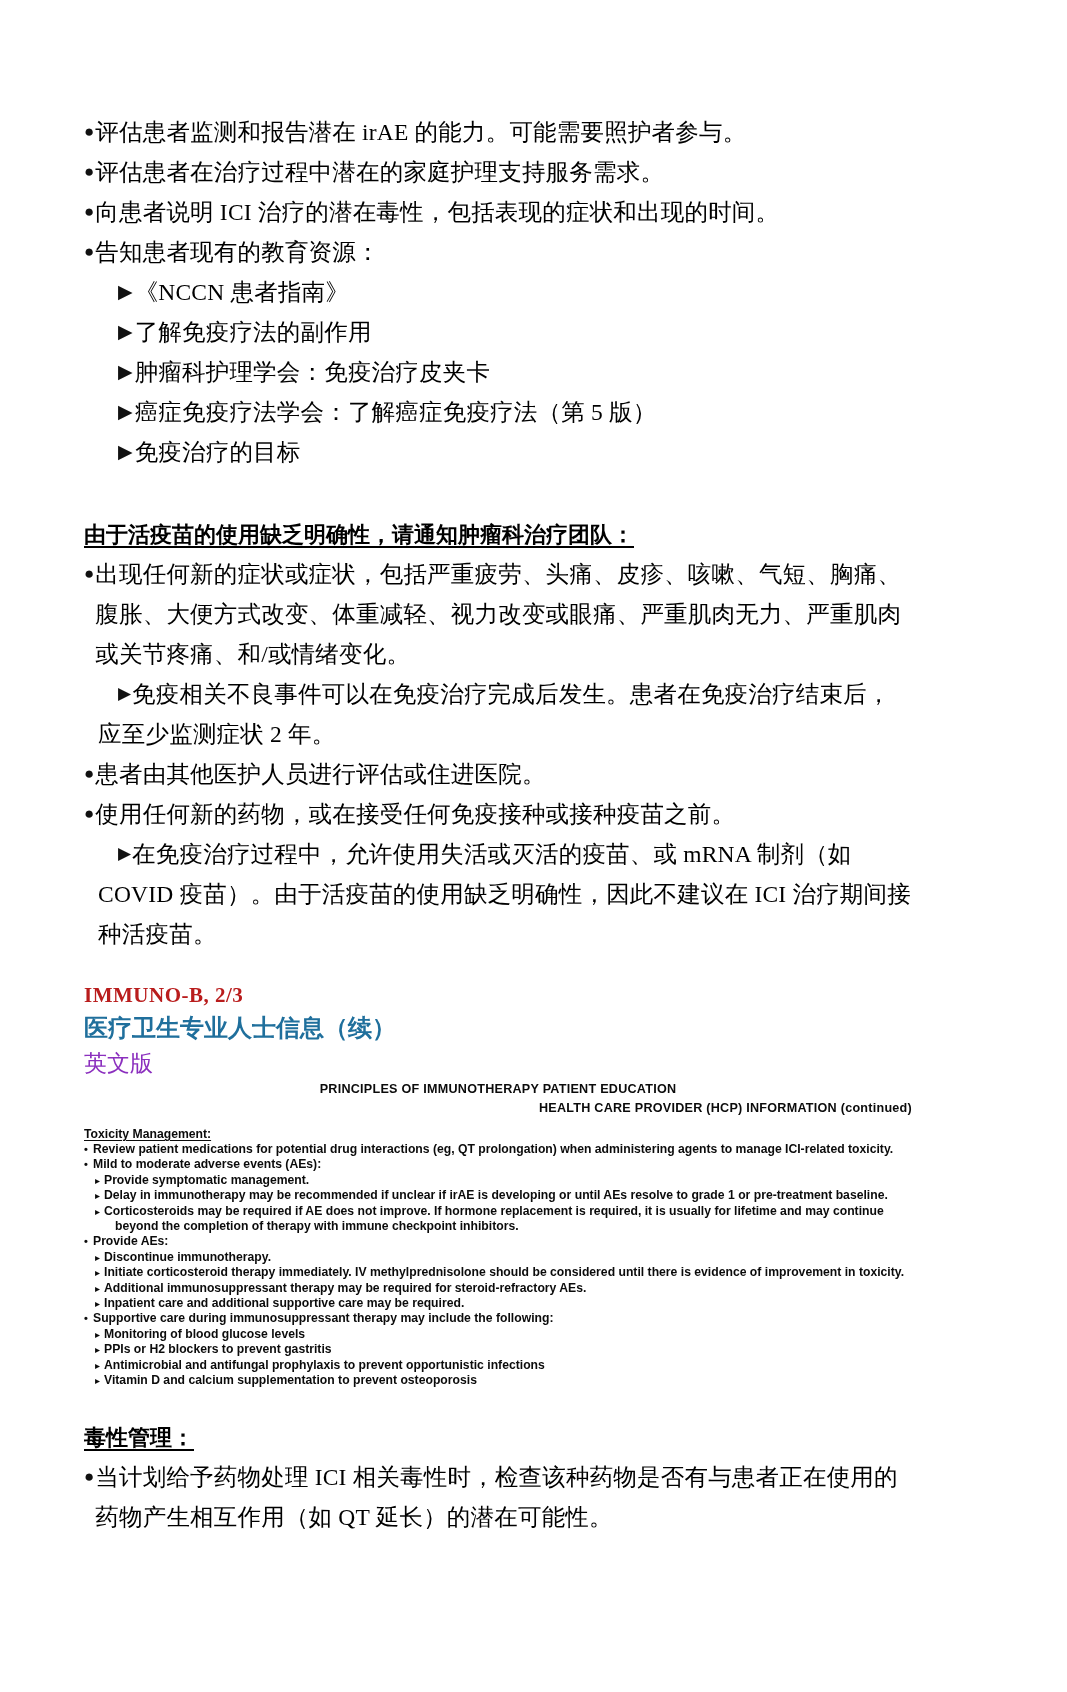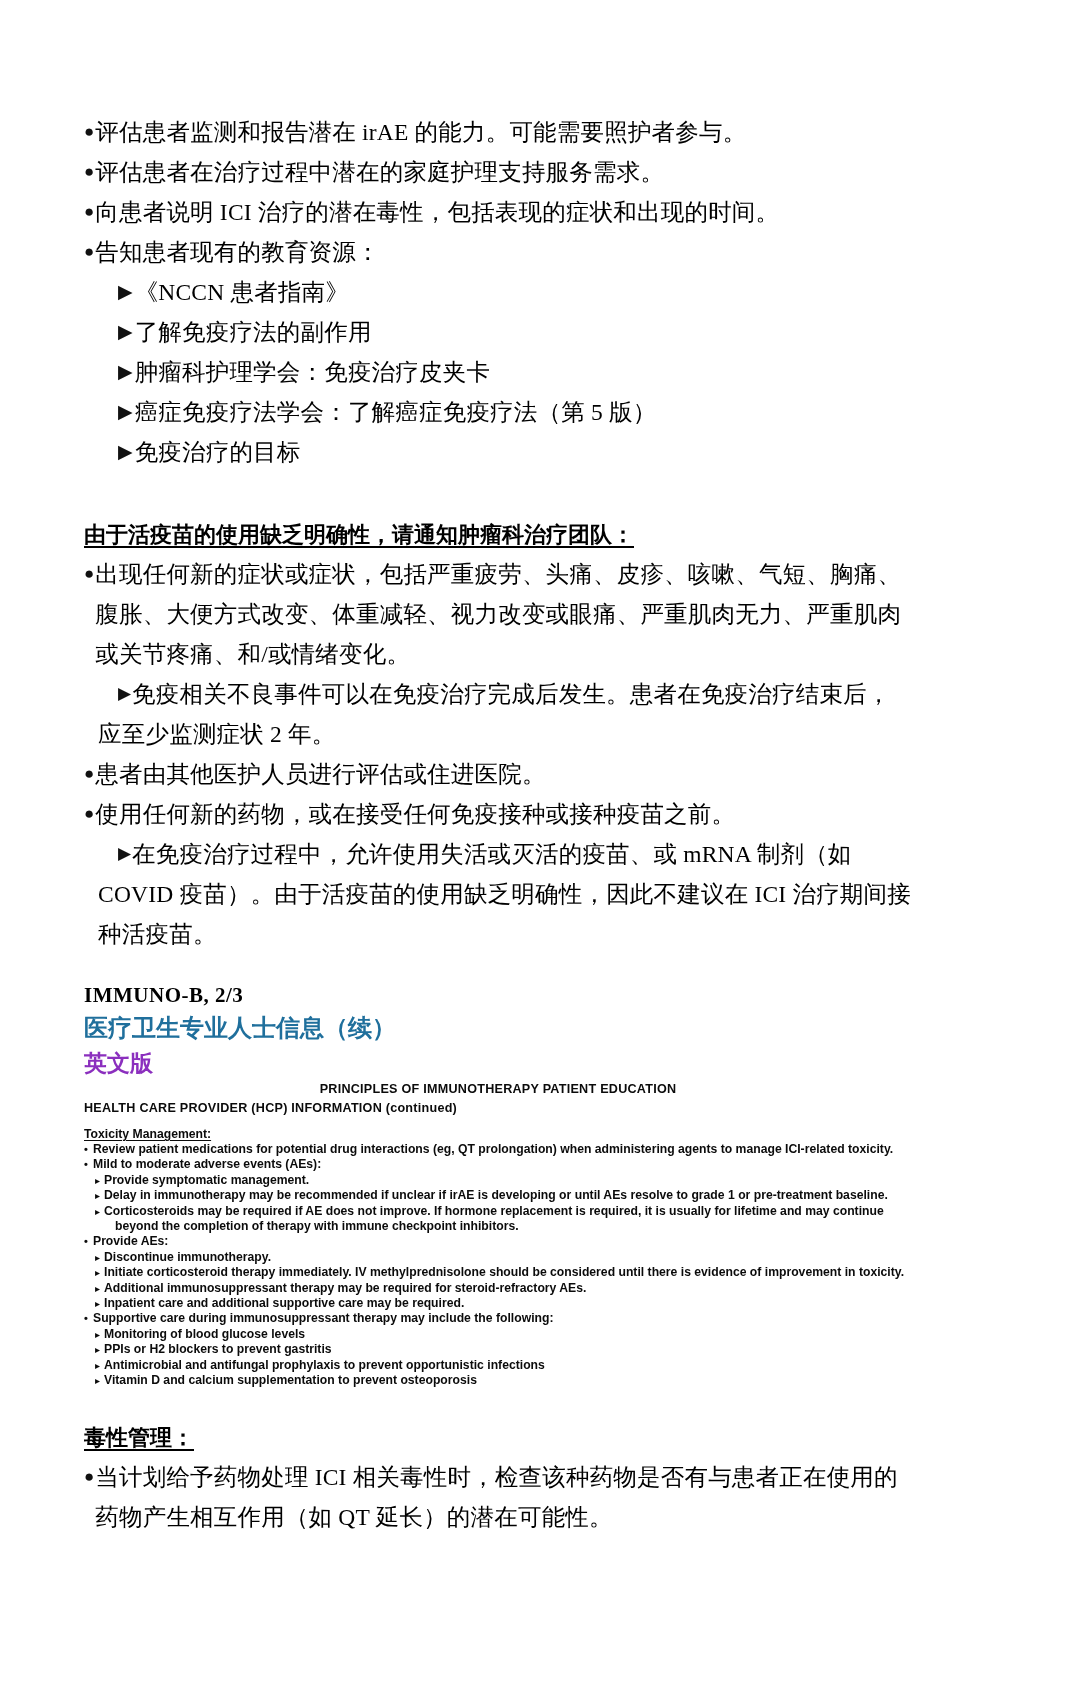--- a/index.html
+++ b/index.html
@@ -81,53 +81,53 @@
   }
   .spacer-lg { height: 44px; }
   .spacer-md { height: 26px; }
 
   
   .tag-immuno {
     font-family: "Liberation Serif", "DejaVu Serif", serif;
     font-weight: bold;
     font-size: 21px;
     line-height: 30px;
-    color: #000000;
+    color: #b91c1c;
     letter-spacing: 0.5px;
   }
   .head-teal {
     font-family: "Liberation Sans", "DejaVu Sans", sans-serif;
     font-weight: bold;
     font-size: 24px;
     line-height: 36px;
     color: #1f6f9c;
   }
   .head-purple {
     font-family: "Liberation Sans", "DejaVu Sans", sans-serif;
-    font-weight: bold;
+    font-weight: normal;
     font-size: 23px;
     line-height: 34px;
     color: #8b2fbe;
   }
 
   
   .en-block {
     width: 828px;
     font-family: "Liberation Sans", "DejaVu Sans", sans-serif;
     color: #0b0b0b;
   }
   .en-title {
     text-align: center;
     font-weight: bold;
     font-size: 12.6px;
     line-height: 19px;
     letter-spacing: 0.25px;
   }
   .en-title-2 {
-    text-align: left;
+    text-align: right;
     font-weight: bold;
     font-size: 12.6px;
     line-height: 19px;
     letter-spacing: 0.25px;
     margin-bottom: 6px;
   }
   .en-section-head {
     font-weight: bold;
     font-size: 12.2px;
     line-height: 15px;

